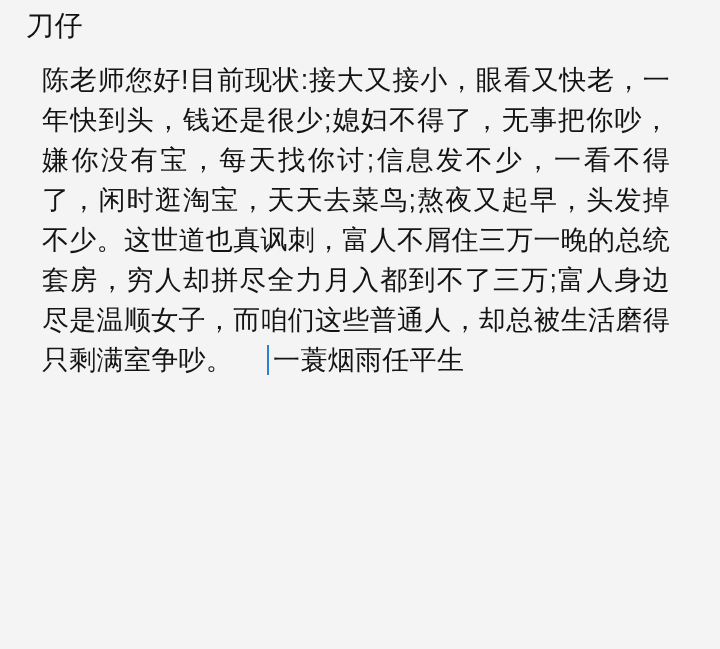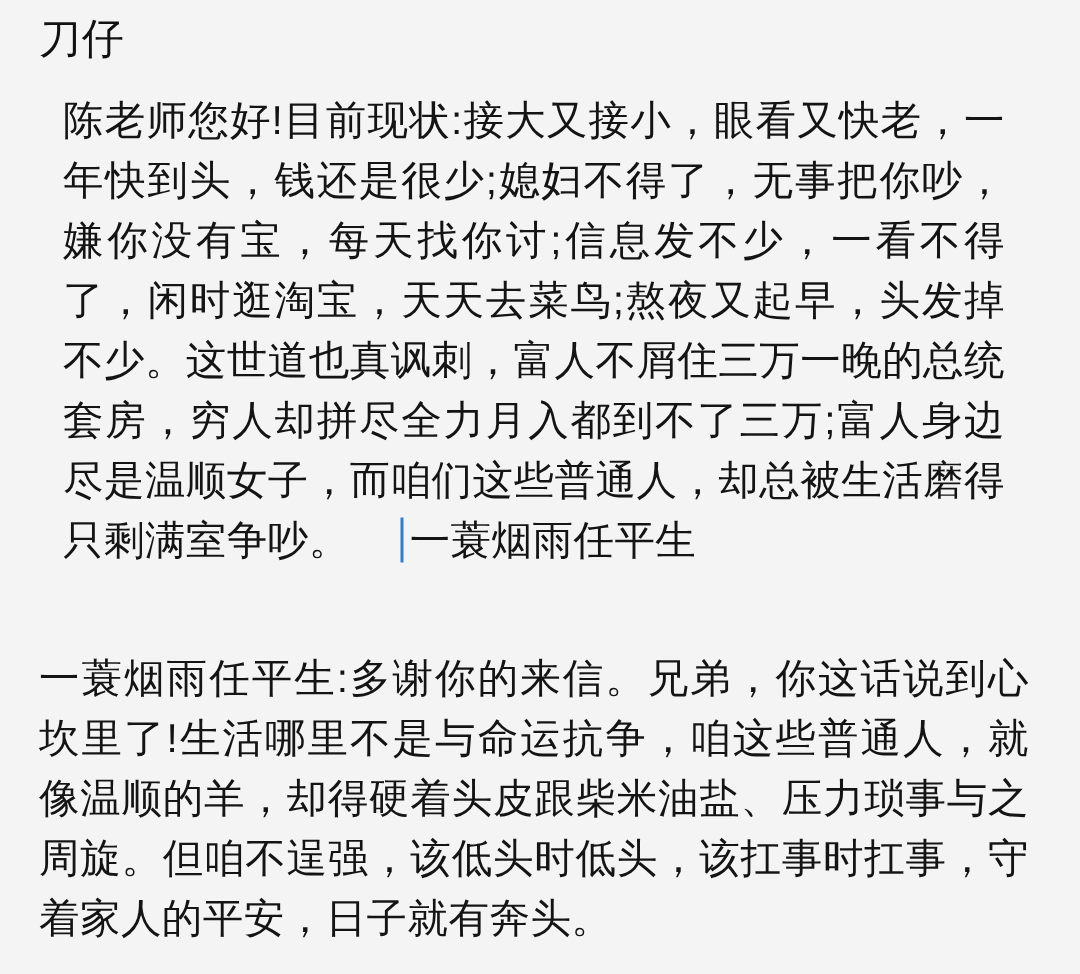--- a/index.html
+++ b/index.html
@@ -79,15 +79,14 @@
 <body>
 
 <div class="page">
 
   <h1 class="title">刀仔</h1>
 
   <p class="letter-body"><span>陈老师您好!目前现状:接大又接小，眼看又快老，一年快到头，钱还是很少;媳妇不得了，无事把你吵，嫌你没有宝，每天找你讨;信息发不少，一看不得了，闲时逛淘宝，天天去菜鸟;熬夜又起早，头发掉不少。这世道也真讽刺，富人不屑住三万一晚的总统套房，穷人却拼尽全力月入都到不了三万;富人身边尽是温顺女子，而咱们这些普通人，却总被生活磨得只剩满室争吵。</span><span class="sign-wrap"><span class="sign-gap"></span><span class="cursor"></span><span class="signature">一蓑烟雨任平生</span></span></p>
 
   <div class="gap"></div>
 
-  <p class="reply-body"><span class="reply-author">一蓑烟雨任平生</span><span class="reply-author">:</span><span>多谢你的来信。兄弟，你这话说到心坎里了!生活哪里不是与命运抗争，咱这些普通人，就像温顺的羊，却得硬着头皮跟柴米油盐、压力琐事与之周旋。但咱不逞强，该低头时低头，该扛事时扛事，守着家人的平安，日子就有奔头。</span></p>
 
 </div>
 
 </body></html>

